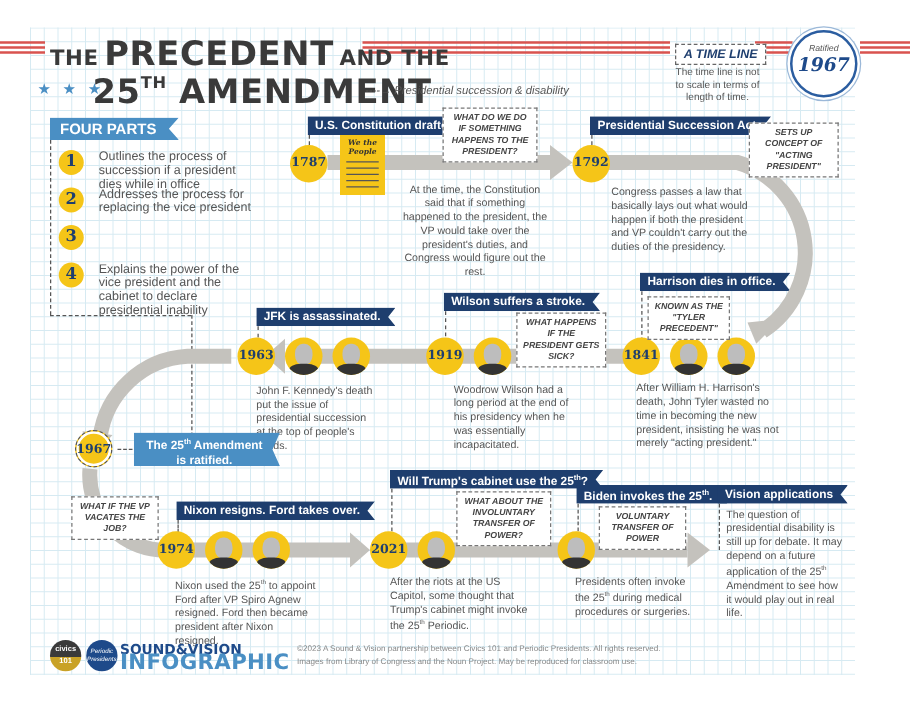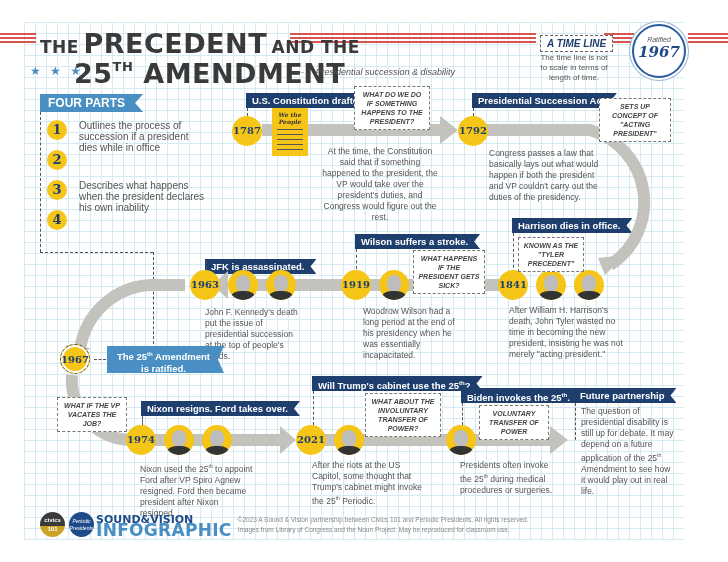--- a/index.html
+++ b/index.html
@@ -118,27 +118,28 @@
 <div class="dashline-v" style="left:40px;top:112px;height:140px;"></div>
 <div class="dashline-h" style="left:40px;top:252px;width:113px;"></div>
 <div class="dashline-v" style="left:153px;top:252px;height:102px;"></div>
 
 <div class="part" style="top:120px;">
   <div class="num">1</div>
   <div class="txt">Outlines the process of succession if a president dies while in office</div>
 </div>
 <div class="part" style="top:150px;">
   <div class="num">2</div>
+  <div class="txt">Addresses the process for replacing the vice president</div>
 </div>
 <div class="part" style="top:180px;">
   <div class="num">3</div>
-  <div class="txt">Describes what happens when the president declares his own inability</div>
 </div>
 <div class="part" style="top:210px;">
   <div class="num">4</div>
+  <div class="txt">Explains the power of the vice president and the cabinet to declare presidential inability</div>
 </div>
 
 <svg style="position:absolute;left:0;top:0;z-index:1" width="728" height="562">
   <g fill="none" stroke="#c4c2bd" stroke-width="12">
 
     <line x1="262" y1="130" x2="440" y2="130"></line>
     <path d="M475 130 L590 130 A75 75 0 0 1 610 265"></path>
 
     <line x1="500" y1="285" x2="230" y2="285"></line>
     <path d="M185 285 L150 285 A75 75 0 0 0 80 350"></path>
@@ -194,21 +195,21 @@
 <div class="banner" style="left:355px;top:234px;">Wilson suffers a stroke.</div>
 <div class="dashline-v" style="left:356px;top:249px;height:20px;"></div>
 <div class="bubble" style="left:413px;top:250px;width:72px;">WHAT HAPPENS IF THE PRESIDENT GETS SICK?</div>
 <div class="year" style="left:341px;top:270px;">1919</div>
 <div class="portrait" style="left:379px;top:270px;">
     <div class="head"></div>
     <div class="body"></div>
   </div>
 <div class="desc" style="left:363px;top:306px;width:100px;">Woodrow Wilson had a long period at the end of his presidency when he was essentially incapacitated.</div>
 
-<div class="banner" style="left:205px;top:259px;">JFK is assassinated.</div>
+<div class="banner" style="left:205px;top:246px;">JFK is assassinated.</div>
 <div class="dashline-v" style="left:206px;top:261px;height:9px;"></div>
 <div class="year" style="left:190px;top:270px;">1963</div>
 <div class="portrait" style="left:228px;top:270px;">
     <div class="head"></div>
     <div class="body"></div>
   </div>
 <div class="portrait" style="left:266px;top:270px;">
     <div class="head"></div>
     <div class="body"></div>
   </div>
@@ -247,21 +248,21 @@
 
 <div class="banner" style="left:461px;top:388px;"><span>Biden invokes the 25</span><sup>th</sup><span>.</span></div>
 <div class="dashline-v" style="left:462px;top:403px;height:22px;"></div>
 <div class="bubble" style="left:479px;top:405px;width:70px;">VOLUNTARY TRANSFER OF POWER</div>
 <div class="portrait" style="left:446px;top:425px;">
     <div class="head"></div>
     <div class="body"></div>
   </div>
 <div class="desc" style="left:460px;top:460px;width:95px;"><span>Presidents often invoke the 25</span><sup>th</sup><span> during medical procedures or surgeries.</span></div>
 
-<div class="banner" style="left:574px;top:388px;">Future partnership</div>
+<div class="banner" style="left:574px;top:388px;">Vision applications</div>
 <div class="dashline-v" style="left:575px;top:403px;height:37px;"></div>
 <div class="desc" style="left:581px;top:406px;width:95px;"><span>The question of presidential disability is still up for debate. It may depend on a future application of the 25</span><sup>th</sup><span> Amendment to see how it would play out in real life.</span></div>
 
 <div class="footer-logos">
   <div class="logo1">civics 101</div>
   <div class="logo2">Periodic Presidents</div>
   <div class="sv">
     <div class="a">SOUND&amp;VISION</div>
     <div class="b">INFOGRAPHIC</div>
   </div>

